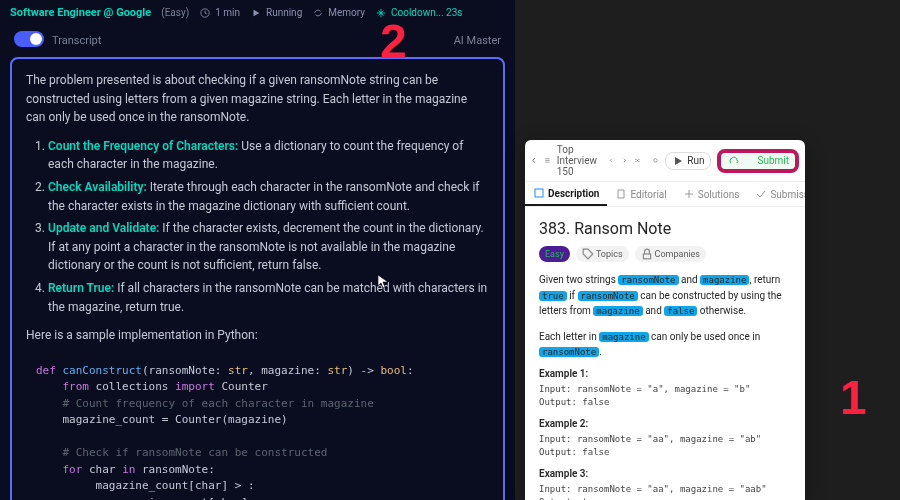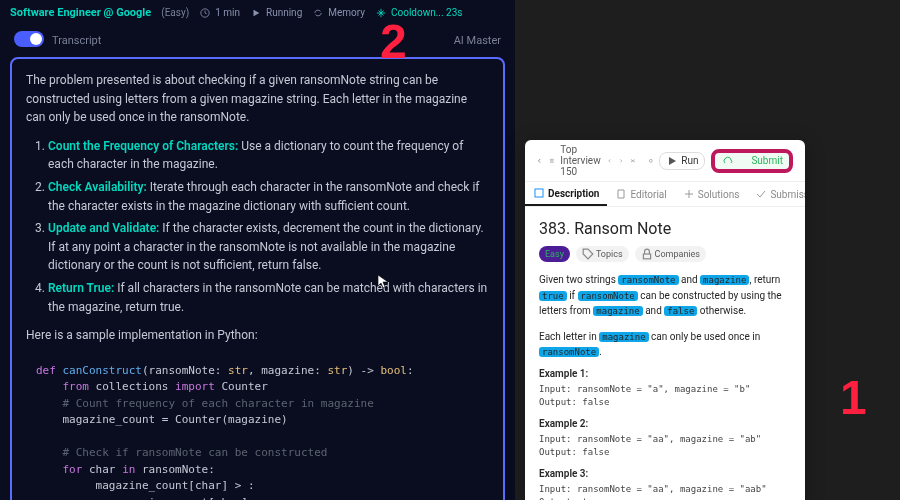--- a/index.html
+++ b/index.html
@@ -19,21 +19,21 @@
   .content-box{margin:4px 10px;border:2px solid #5a6dff;border-radius:8px;padding:12px 14px;height:428px;overflow-y:auto;font-size:12px;line-height:1.55;position:relative}
   .content-box::-webkit-scrollbar{width:6px}.content-box::-webkit-scrollbar-thumb{background:#3a3f5a;border-radius:3px}
   .p{margin:0 0 10px 0}
   ol{margin:0 0 10px 0;padding-left:22px}
   ol li{margin-bottom:4px;color:#c5c9d6}
   .kw{color:#00d9c0;font-weight:600}
   pre.codeblk{margin:6px 0;padding:8px 10px;background:transparent;font-family:ui-monospace,Menlo,monospace;font-size:11px;line-height:1.5;white-space:pre;color:#c5c9d6}
   .tok-kw{color:#c678dd}.tok-fn{color:#61afef}.tok-type{color:#e5c07b}.tok-cmt{color:#5c6370}
   
   .right-wrap{position:absolute;left:525px;top:140px;width:280px;height:360px;background:#fff;border-radius:6px 6px 0 0;box-shadow:0 4px 20px rgba(0,0,0,.3);overflow:hidden;font-size:11px;color:#262626}
-  .rtoolbar{display:flex;align-items:center;padding:4px 12px;border-bottom:1px solid #eee;gap:6px;font-size:10px;color:#5a5a5a}
+  .rtoolbar{display:flex;align-items:center;padding:4px 6px;border-bottom:1px solid #eee;gap:6px;font-size:10px;color:#5a5a5a}
   .rtoolbar .spacer{flex:1}
   .ico{width:12px;height:12px;display:inline-flex;align-items:center;justify-content:center}
   .run-btn{display:flex;align-items:center;gap:3px;padding:2px 6px;border:1px solid #ddd;border-radius:8px;color:#333}
   .submit-btn{display:flex;align-items:center;gap:18px;padding:2px 6px;border:4px solid #be185d;background:#f0fbf3;color:#2db55d;border-radius:8px}
   .rtabs{display:flex;border-bottom:1px solid #eee;font-size:10px}
   .rtab{padding:5px 8px;color:#8a8a8a;display:flex;align-items:center;gap:3px}
   .rtab.active{color:#1a1a1a;border-bottom:2px solid #1a1a1a;font-weight:700}
   .rbody{padding:12px 14px;overflow-y:auto;height:300px}
   .ptitle{font-size:16px;font-weight:400;margin:0 0 8px 0}
   .tags{display:flex;gap:6px;margin-bottom:10px}

